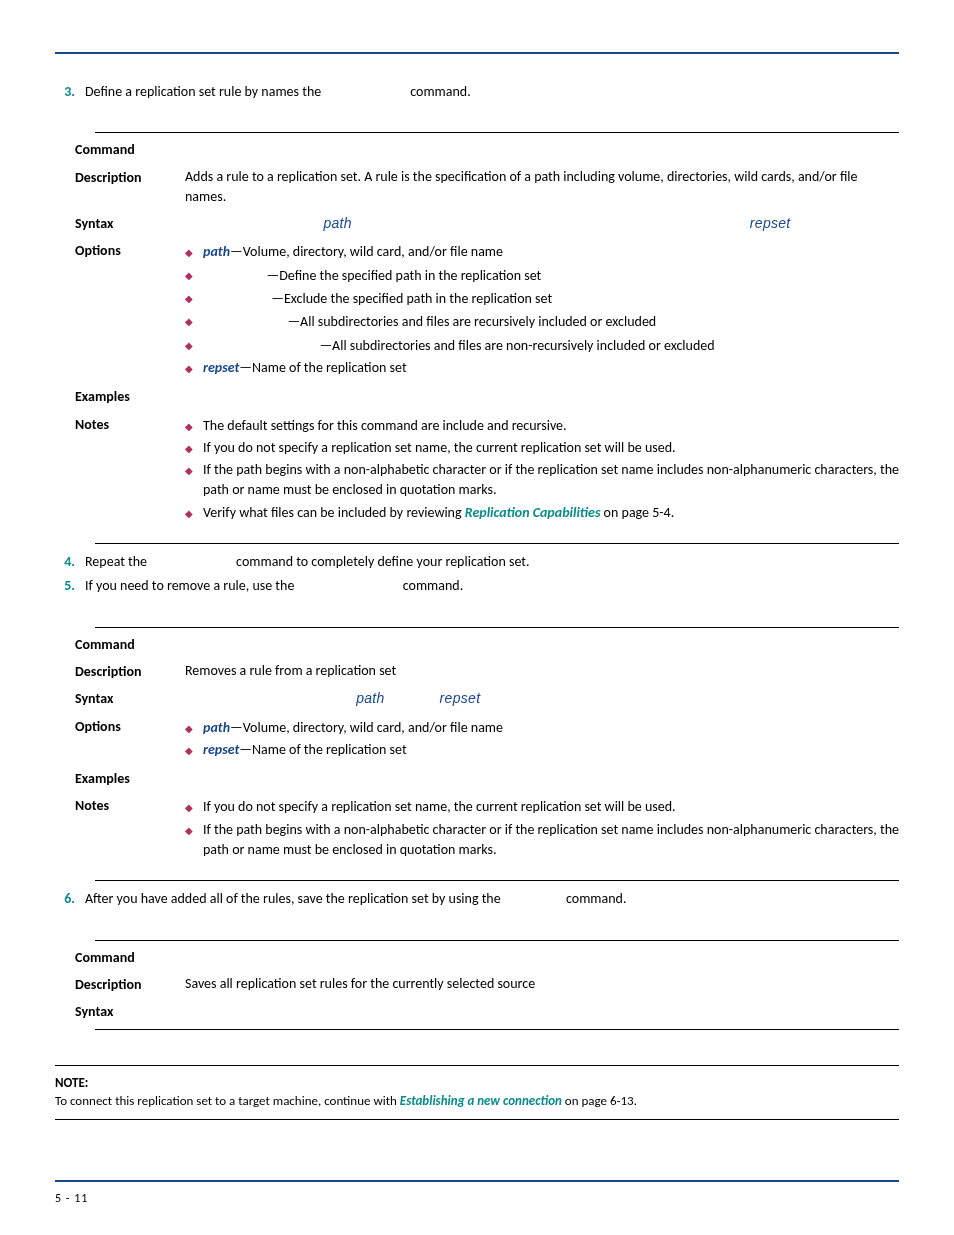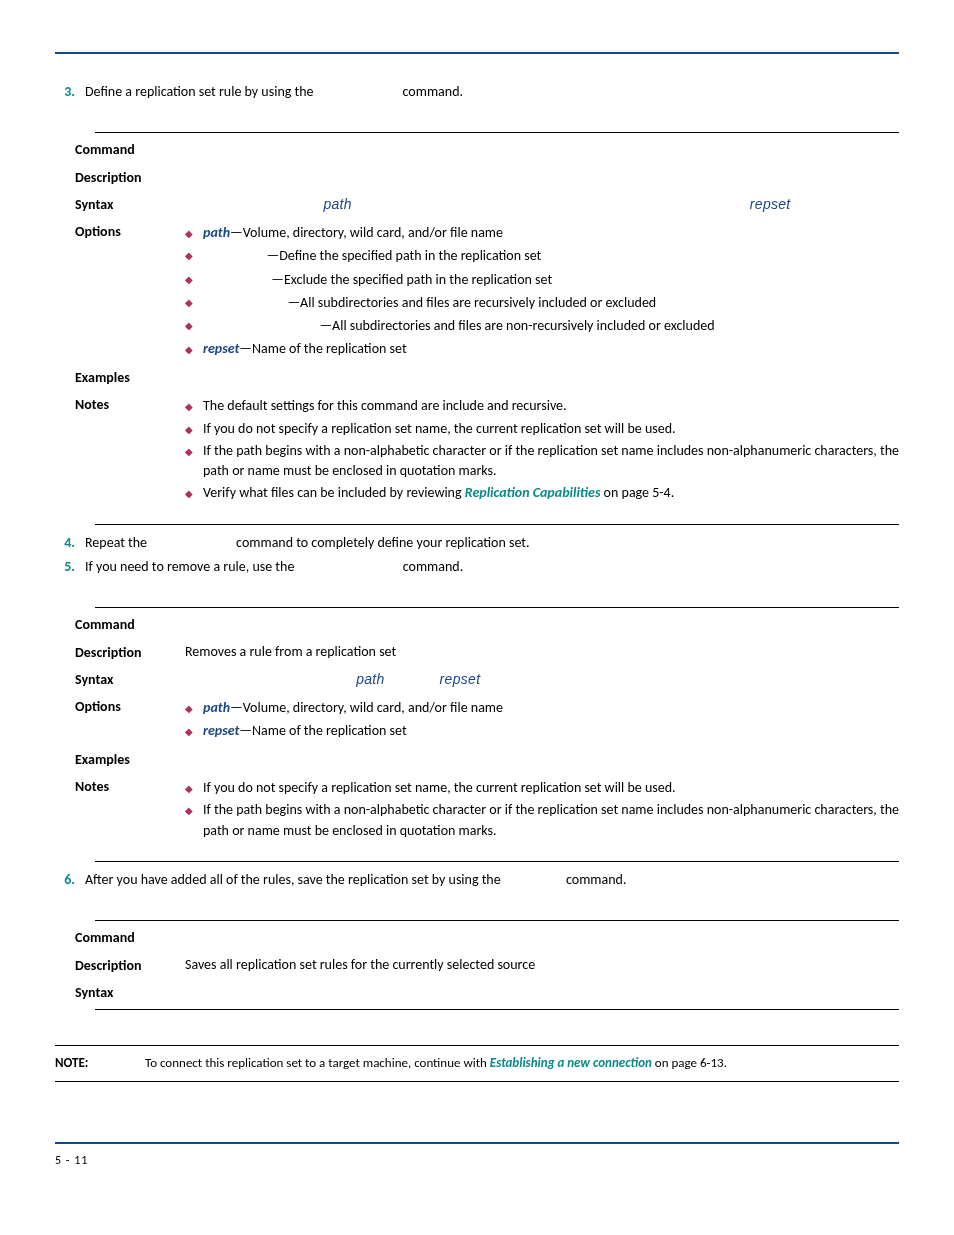--- a/index.html
+++ b/index.html
@@ -26,46 +26,47 @@
   .cmd-label { font-weight: bold; width: 110px; flex-shrink: 0; padding-top:1px;}
   .cmd-body { flex: 1; }
   .sc-sample { font-family: "Gill Sans", sans-serif; letter-spacing: 0.3px;}
   .italic-var { font-style: italic; color: #1a4789; }
   .opt-item { display: flex; margin: 2px 0; }
   .diamond { color: #b03060; font-size: 10px; margin-right: 8px; margin-top: 4px; width: 10px; flex-shrink:0;}
   .opt-text { flex: 1; }
   .bold-ital { font-weight: bold; font-style: italic; color: #1a4789; }
   .link { color: #0a8a8a; font-weight: bold; font-style: italic; }
   .sep { border-top: 1px solid #000; margin: 4px 0 4px 40px; }
-  .note-row { display:flex; border-top:1px solid #000; border-bottom:1px solid #000; padding:8px 0; margin-top:35px; margin-left:0; font-size:13px;}
+  .note-row { display:flex; border-top:1px solid #000; border-bottom:1px solid #000; padding:8px 0; margin-top:35px; margin-left:0; font-size:13px;flex-direction:column;}
   .note-label { font-weight:bold; width:90px; flex-shrink:0;}
   .under { text-decoration: underline; }
 </style>
 </head>
 <body>
 
 <div class="hr-top"></div>
 
 <div class="step">
   <div class="step-num">3.</div>
   <div class="step-text">
-    <span>Define a replication set rule by using the </span><span class="sc cmd-inline" style="color:#fff;">repset rule add</span><span> command.</span>
+    <span>Define a replication set rule by names the </span><span class="sc cmd-inline" style="color:#fff;">repset rule add</span><span> command.</span>
   </div>
 </div>
 
 <div class="sep" style="margin-top:30px;"></div>
 <div class="cmd-block" style="margin-top:6px;">
 
   <div class="cmd-row">
     <div class="cmd-label">Command</div>
     <div class="cmd-body sc-sample"><span style="color:#fff;">REPSET RULE ADD</span></div>
   </div>
 
   <div class="cmd-row">
     <div class="cmd-label">Description</div>
+    <div class="cmd-body">Adds a rule to a replication set. A rule is the specification of a path including volume, directories, wild cards, and/or file names.</div>
   </div>
 
   <div class="cmd-row">
     <div class="cmd-label">Syntax</div>
     <div class="cmd-body sc-sample">
       <span style="color:#fff;">REPSET RULE ADD </span><span class="italic-var">path</span><span style="color:#fff;"> [<span class="under">INC</span>LUDE|<span class="under">EXC</span>LUDE] [<span class="under">REC</span>URSIVE|<span class="under">NONREC</span>URSIVE] [TO </span><span class="italic-var">repset</span><span style="color:#fff;">]</span>
     </div>
   </div>
 
   <div class="cmd-row">

